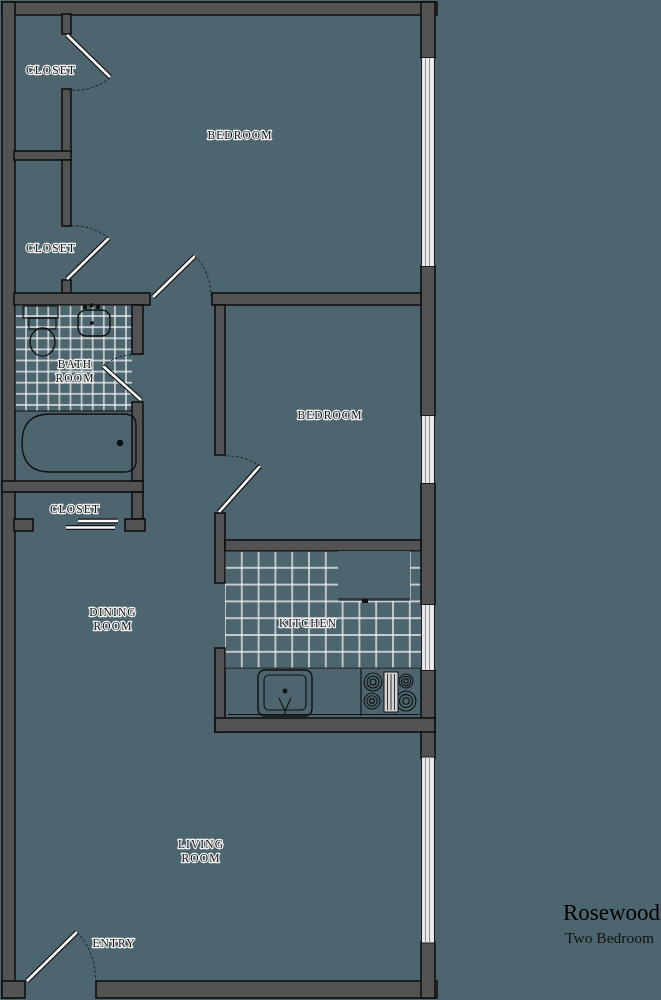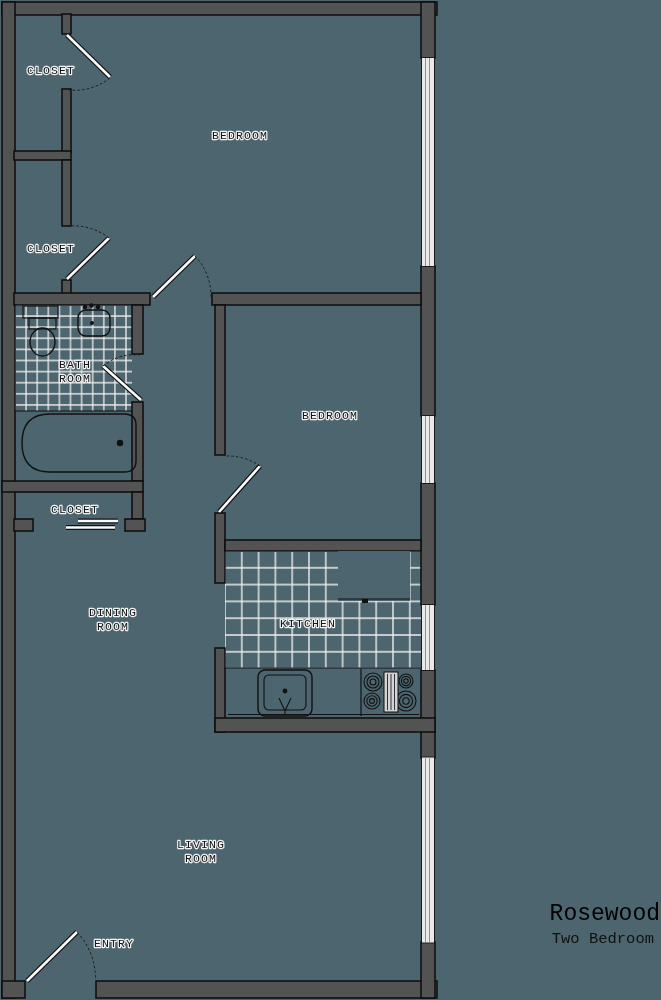--- a/index.html
+++ b/index.html
@@ -3,21 +3,21 @@
 <meta charset="utf-8">
 <style>
   :root{
     --background:#4c656e; --wall-fill:#535353; --wall-outline:#0d0d0d;
     --tile-line:#ededed; --window-fill:#e9e9e9; --window-line:#8f8f8f;
     --label-text:#141414; --label-halo:#f2f2f2; --title-text:#000000;
     --door-line:#101010; --door-fill:#fafafa; --fixture-line:#111111;
   }
   html,body{margin:0;padding:0;background:var(--background);}
   #stage{position:relative;width:661px;height:1000px;background:var(--background);overflow:hidden;
-         font-family:Liberation Mono, monospace;}
+         font-family:Liberation Serif, serif;}
   svg{display:block;}
   .wall{fill:var(--wall-fill);stroke:var(--wall-outline);stroke-width:1.5;}
   .window-glass{fill:var(--window-fill);stroke:#1a1a1a;stroke-width:1;}
   .window-line{stroke:var(--window-line);stroke-width:1;fill:none;}
   .door-arc{fill:none;stroke:#1b1b1b;stroke-width:1;stroke-dasharray:2.5 2.2;}
   .door-out{stroke:var(--door-line);stroke-width:5;stroke-linecap:butt;}
   .door-in{stroke:var(--door-fill);stroke-width:2.6;stroke-linecap:butt;}
   .fixture{fill:none;stroke:var(--fixture-line);stroke-width:1.4;}
   .fixture-thin{fill:none;stroke:var(--fixture-line);stroke-width:1.1;}
   .fixture-fill{fill:var(--fixture-line);stroke:none;}

